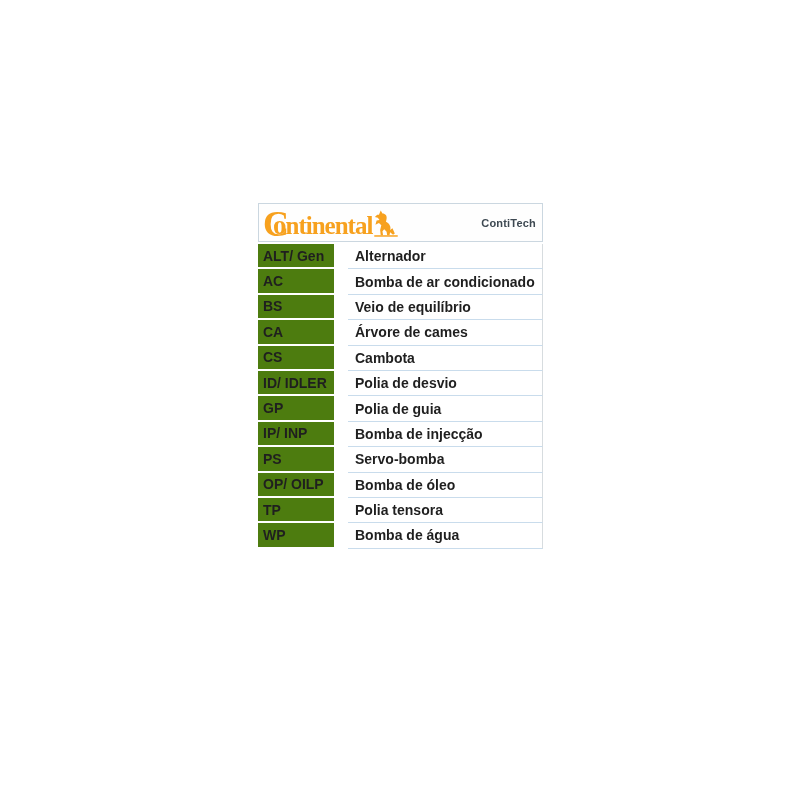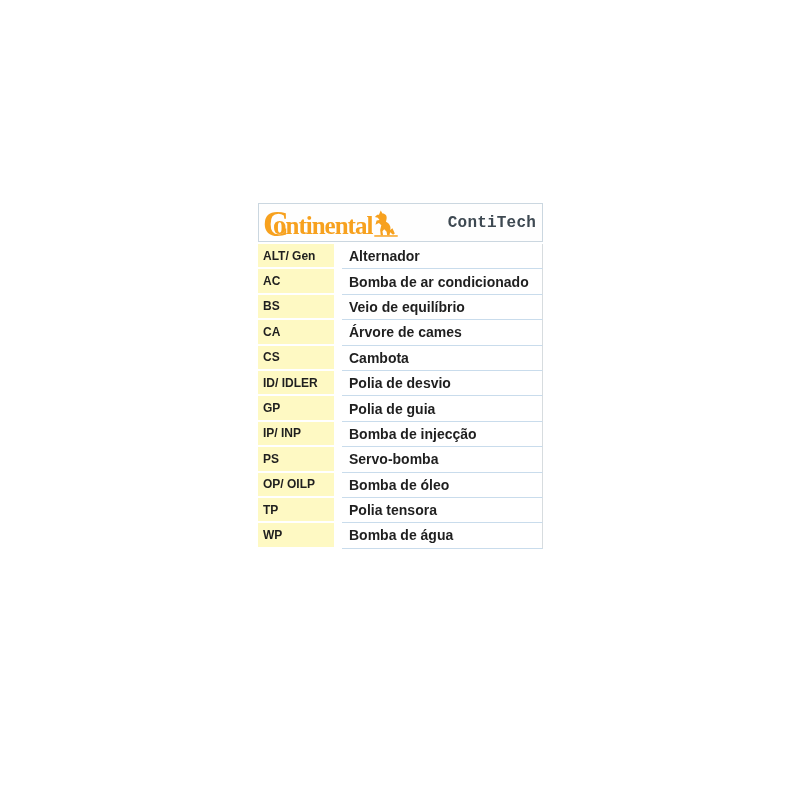--- a/index.html
+++ b/index.html
@@ -35,41 +35,40 @@
     letter-spacing:-1px;
     white-space:nowrap;
     transform:translateY(-1px);
   }
   .logo-c   { font-size:36px; line-height:1; position:relative; top:2px; margin-right:-15px; }
   .logo-o   { font-size:27px; line-height:1; }
   .logo-rest{ font-size:25px; line-height:1;font-family:Liberation Serif, serif; }
   .horse    { margin-left:2px; transform:translateY(3px); }
   .subsidiary {
     color:#3E4952;
-    font-size:16px;
+    font-size:11px;
     font-weight:bold;
     letter-spacing:0.2px;
     padding-right:1px;
-    font-family:Liberation Mono, monospace;
   }
   
   .rows { margin-top:2px; }
   .row  { display:flex; height:25.4px; }
   .abbr-cell {
     width:76px;
-    background:#fef9c3;
+    background:#4d7c0f;
     border-bottom:2px solid #ffffff;
     display:flex; align-items:center;
     padding-left:5px;
-    font-size:12px; font-weight:bold; color:#1F1F1F;
+    font-size:14px; font-weight:bold; color:#1F1F1F;
     white-space:nowrap;
   }
   .desc-cell {
     flex:1;
-    margin-left:8px;
+    margin-left:14px;
     background:#ffffff;
     border-bottom:1px solid #C9DCEC;
     border-right:1px solid #D7DCDF;
     display:flex; align-items:center;
     padding-left:7px;
     font-size:14px; font-weight:bold; color:#1F1F1F;
     white-space:nowrap;
   }
 </style>
 </head>

